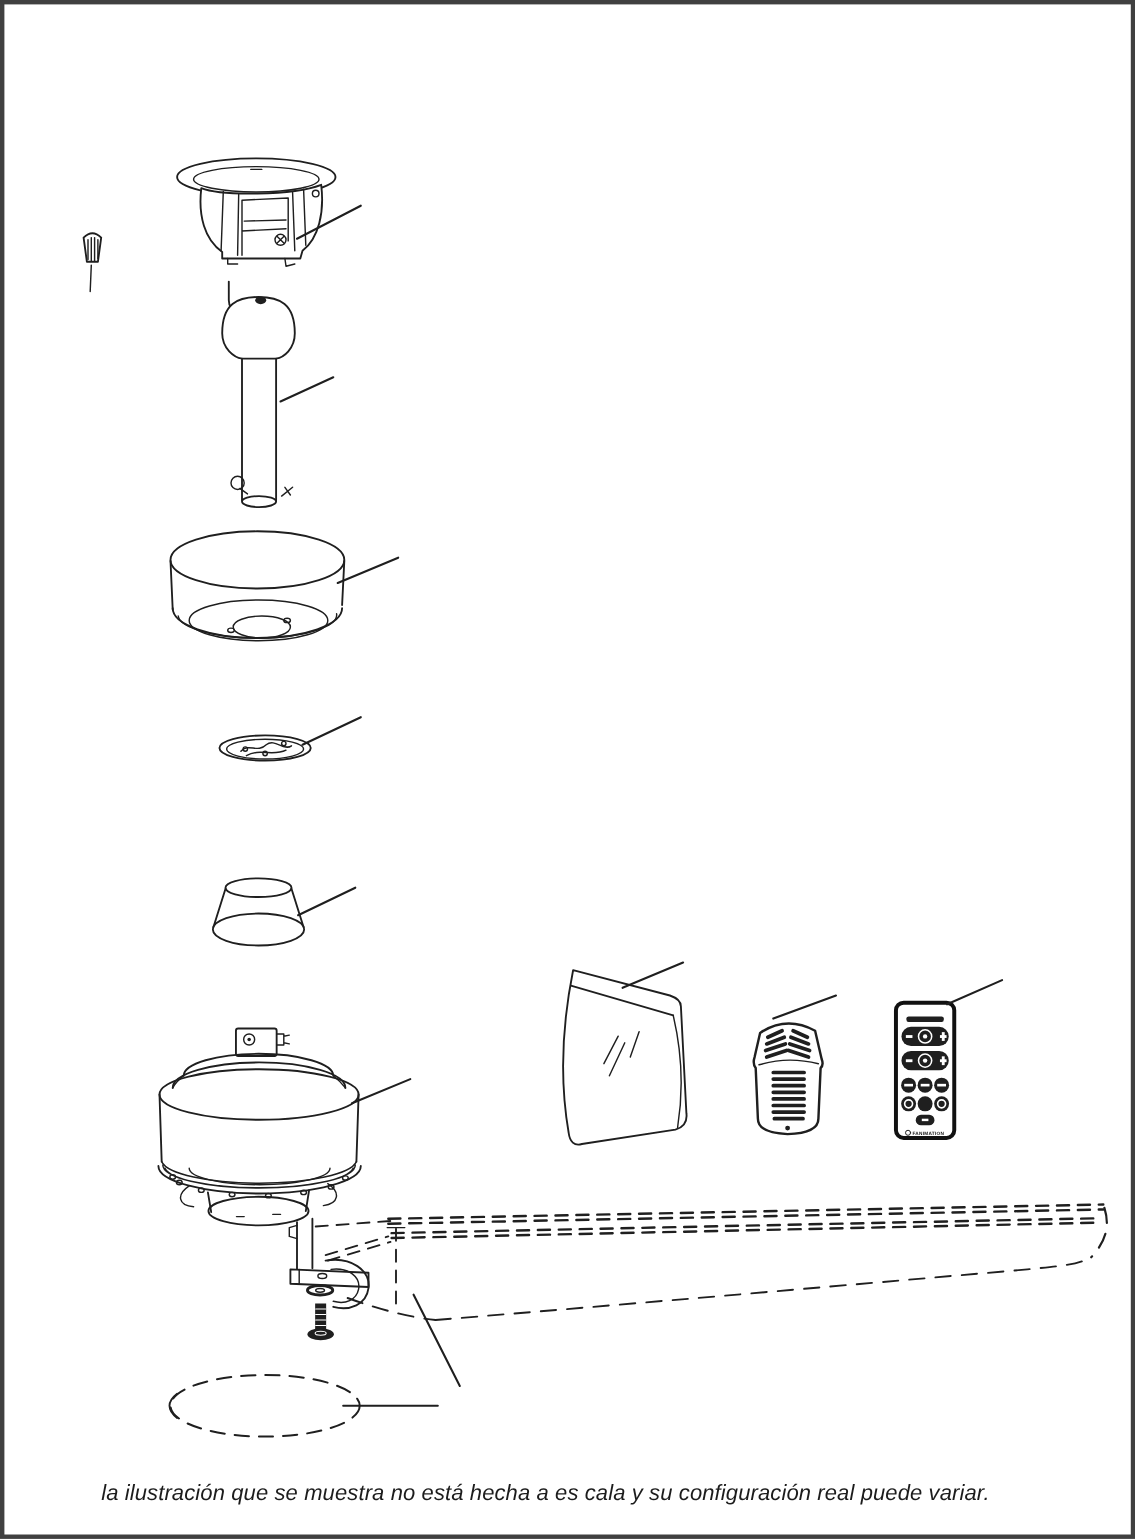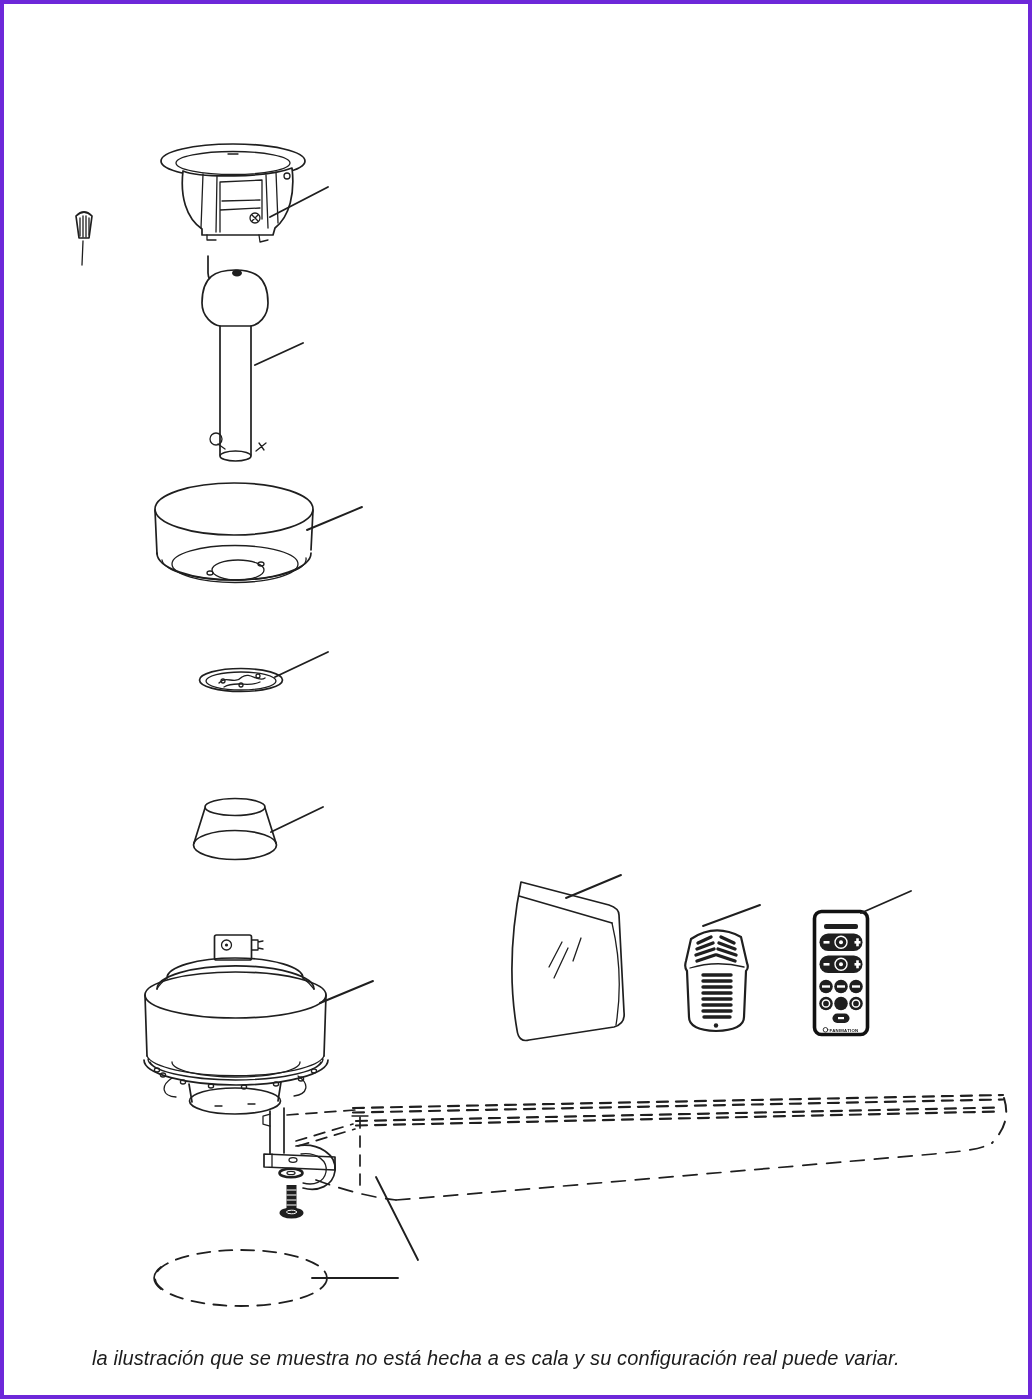--- a/index.html
+++ b/index.html
@@ -1,20 +1,20 @@
 <!DOCTYPE html>
 <html><head>
 <meta charset="utf-8">
 <style>
   html,body{margin:0;padding:0;background:#e8e8e8;}
   .page{
     position:relative;
     width:1032px;height:1399px;
     background:#ffffff;
-    border:4px solid #6d28d9;
+    border:4px solid #404040;
     box-sizing:border-box;
     overflow:hidden;
     font-family:"Liberation Sans", sans-serif;
   }
   svg{position:absolute;left:0;top:0;}
   .ln{fill:none;stroke:#1f1f1f;stroke-width:1.7;stroke-linecap:round;stroke-linejoin:round;}
   .lnw{fill:#ffffff;stroke:#1f1f1f;stroke-width:1.7;stroke-linecap:round;stroke-linejoin:round;}
   .thin{stroke-width:1.3;}
   .bold{stroke-width:2.6;}
   .fillk{fill:#1f1f1f;stroke:none;}

